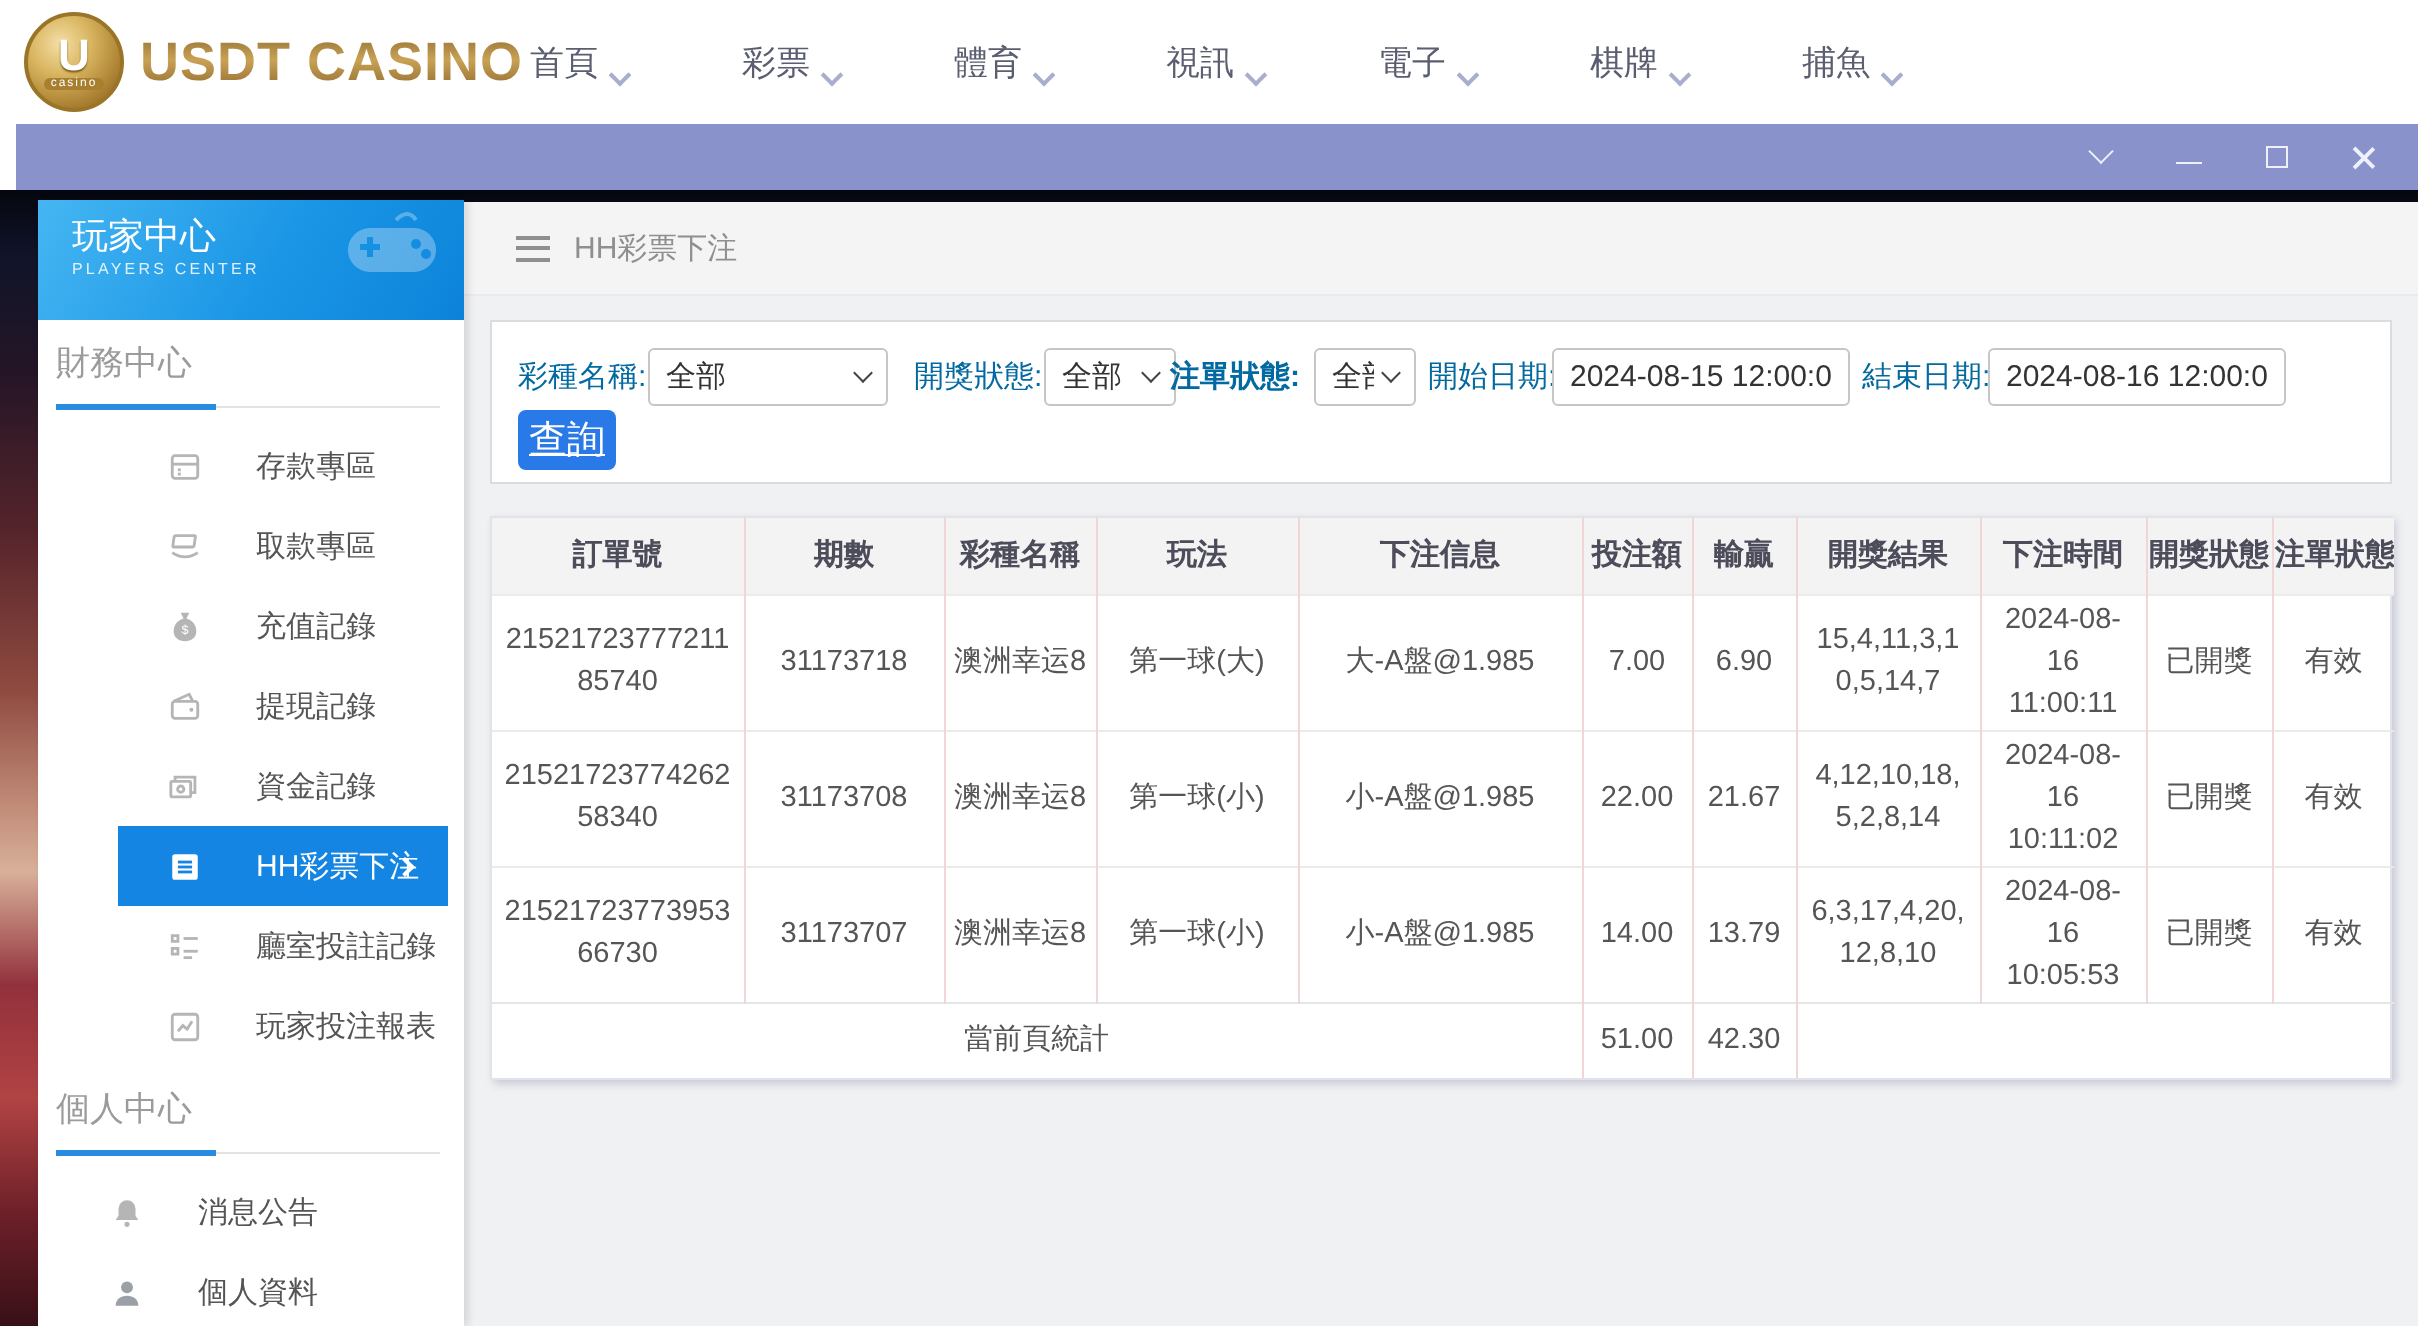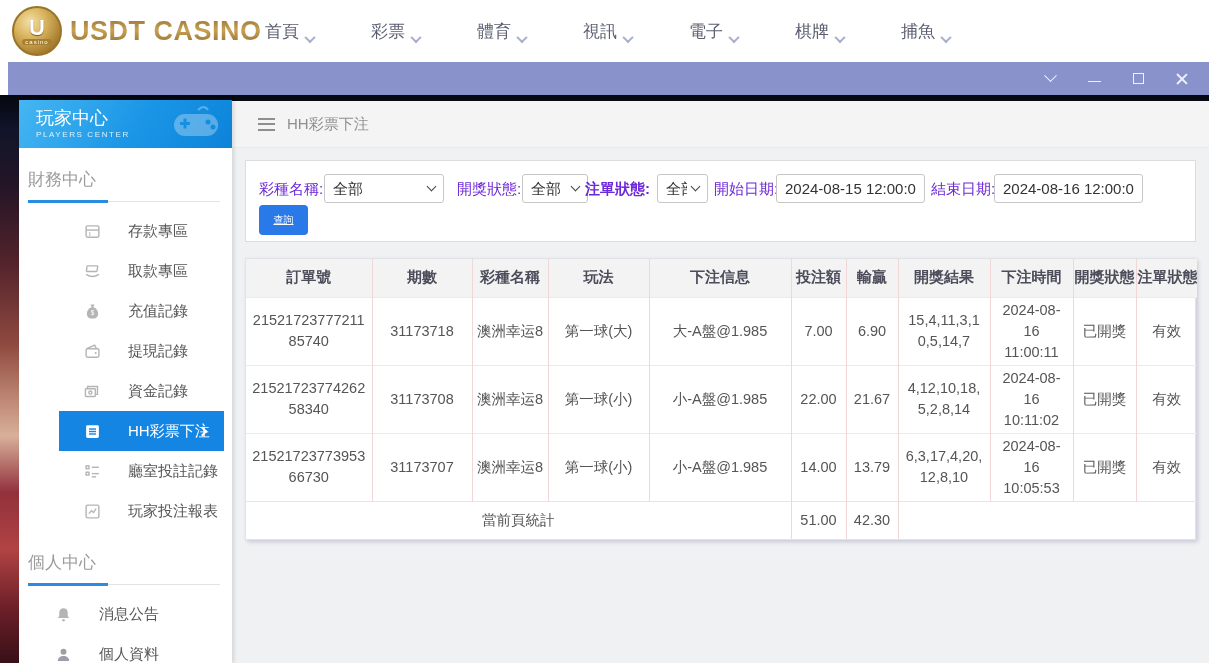--- a/index.html
+++ b/index.html
@@ -31,49 +31,49 @@
   .wc-close { position:relative; width:12px; height:12px; }
   .wc-close:before,.wc-close:after { content:""; position:absolute; left:5px; top:-1px; width:1.7px; height:14px; background:#eef0fa; }
   .wc-close:before { transform:rotate(45deg);} .wc-close:after { transform:rotate(-45deg);}
 
   
   .bg-photo { position:absolute; left:0; top:95px; width:1209px; height:568px; z-index:1;
     background:linear-gradient(180deg,#05070f 0%,#11142a 6%,#241526 16%,#55242b 30%,#8f4a40 44%,#c08a77 54%,#d8b09a 60%,#92313c 70%,#b14343 80%,#6e2029 90%,#381018 100%); }
 
   
   .sidebar { position:absolute; left:19px; top:100px; width:213px; height:563px; background:#fff; z-index:4; box-shadow:2px 0 4px rgba(0,0,0,.12); }
-  .sb-header { position:relative; height:48px; background:linear-gradient(120deg,#45b6f2 0%,#1b96e6 55%,#0c83d9 100%); color:#fff; padding:7px 0 0 17px; overflow:hidden; }
+  .sb-header { position:relative; height:60px; background:linear-gradient(120deg,#45b6f2 0%,#1b96e6 55%,#0c83d9 100%); color:#fff; padding:7px 0 0 17px; overflow:hidden; }
   .sb-title { font-size:18px; line-height:22px; }
   .sb-sub { font-size:8px; letter-spacing:1.6px; color:rgba(255,255,255,.85); margin-top:1px; }
   .sb-deco { position:absolute; right:8px; top:4px; opacity:.3; }
-  .sb-section-title { font-size:17px; color:#9b9b9b; padding:20px 0 0 9px; }
+  .sb-section-title { font-size:17px; color:#9b9b9b; padding:10px 0 0 9px; }
   .sb-underline { margin:9px 12px 6px 9px; height:3px; position:relative; }
   .sb-underline .blue { position:absolute; left:0; top:0; width:80px; height:3px; background:#2a8ce0; }
   .sb-underline .grey { position:absolute; left:80px; right:0; top:1px; height:1px; background:#e3e3e3; }
   .sb-item { height:40px; display:flex; align-items:center; padding-left:36px; gap:27px; font-size:15px; color:#555; cursor:pointer; }
   .sb-item svg { flex:0 0 auto; }
   .sb-item.active { background:#1585e4; color:#fff; margin:0 8px 0 11px; padding-left:25px; position:relative; }
   .sb-item.active .chev-right { position:absolute; right:18px; width:7px; height:7px; border-right:2px solid #fff; border-top:2px solid #fff; transform:rotate(45deg); }
 
   
   .main { position:absolute; left:232px; top:101px; width:977px; height:562px; background:#f0f1f2; z-index:3; }
   .page-header { position:absolute; left:0; top:0; width:100%; height:47px; background:#f4f4f5; border-bottom:1px solid #eaeaea; display:flex; align-items:center; padding-left:26px; gap:12px; }
   .hamburger { width:17px; height:13px; border-top:2px solid #8f8f8f; border-bottom:2px solid #8f8f8f; position:relative; cursor:pointer; }
   .hamburger:before { content:""; position:absolute; left:0; top:3.5px; width:100%; height:2px; background:#8f8f8f; }
   .page-title { font-size:15px; color:#8f8f8f; }
 
   .filter-panel { position:absolute; left:13px; top:59px; width:951px; height:82px; background:#fff; border:1px solid #dcdcdc; }
-  .f-label { position:absolute; top:13px; height:29px; line-height:29px; font-size:15px; color:#6d28d9; }
+  .f-label { position:absolute; top:13px; height:29px; line-height:29px; font-size:15px; color:#0369a1; }
   .sel-wrap { position:absolute; top:13px; height:18px; }
   .sel-wrap:after { content:""; position:absolute; right:9px; top:9px; width:6px; height:6px; border-right:1.8px solid #444; border-bottom:1.8px solid #444; transform:rotate(45deg); pointer-events:none; }
   .sel-wrap select { width:100%; height:29px; border:1px solid #c6c6c6; border-radius:3px; background:#fff; font-size:15px; color:#333;
     -webkit-appearance:none; appearance:none; padding:0 20px 0 8px; font-family:"Liberation Sans","DejaVu Sans",sans-serif; }
   .date-input { position:absolute; top:13px; height:29px; border:1px solid #c6c6c6; border-radius:3px; font-size:15px; color:#333; padding:0 8px;
     font-family:"Liberation Sans","DejaVu Sans",sans-serif; }
-  .btn-search { position:absolute; left:13px; top:44px; width:49px; height:30px; background:#2a79e8; color:#fff; border:none; border-radius:4px; font-size:10px; cursor:pointer; font-family:"Liberation Sans","DejaVu Sans",sans-serif;text-decoration:underline; }
+  .btn-search { position:absolute; left:13px; top:44px; width:49px; height:30px; background:#2a79e8; color:#fff; border:none; border-radius:4px; font-size:19px; cursor:pointer; font-family:"Liberation Sans","DejaVu Sans",sans-serif;text-decoration:underline; }
 
   .table-wrap { position:absolute; left:13px; top:157px; width:951px; background:#fff; border:1px solid #e2e2e8; box-shadow:2px 2px 4px rgba(110,110,160,.3); }
   table { border-collapse:collapse; table-layout:fixed; width:100%; }
   th { height:38px; background:#f3f3f4; font-size:15px; font-weight:bold; color:#4c4c5a; padding:0 1px; white-space:nowrap; overflow:hidden; }
   td { height:57px; font-size:14.5px; color:#555; text-align:center; padding:2px 4px; line-height:1.45; white-space:nowrap; overflow:hidden; }
   th + th, td + td { border-left:1px solid #f0d6d6; }
   tbody td { border-top:1px solid #ecebeb; }
   tbody td.brk { white-space:normal; word-break:break-all; }
   tbody td.wrapok { white-space:normal; }
   tfoot td { height:38px; border-top:1px solid #e6e6e6; font-size:14.5px; color:#555; }

